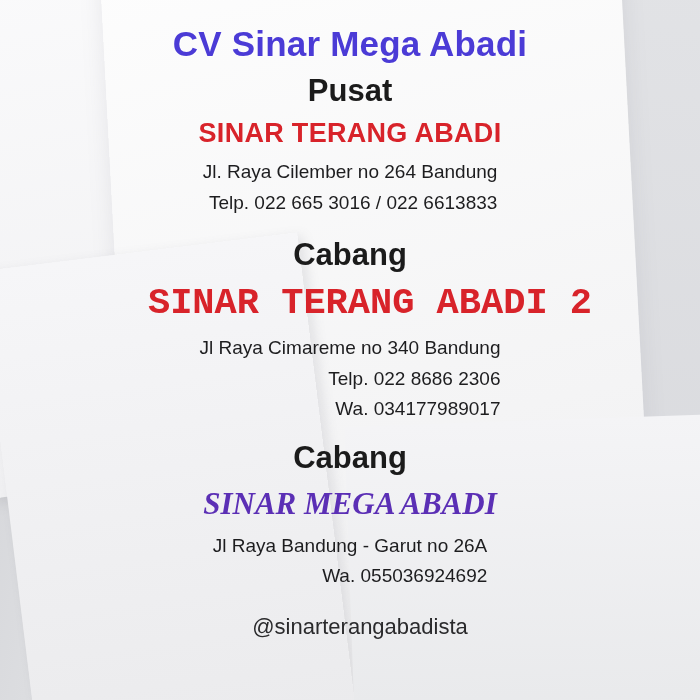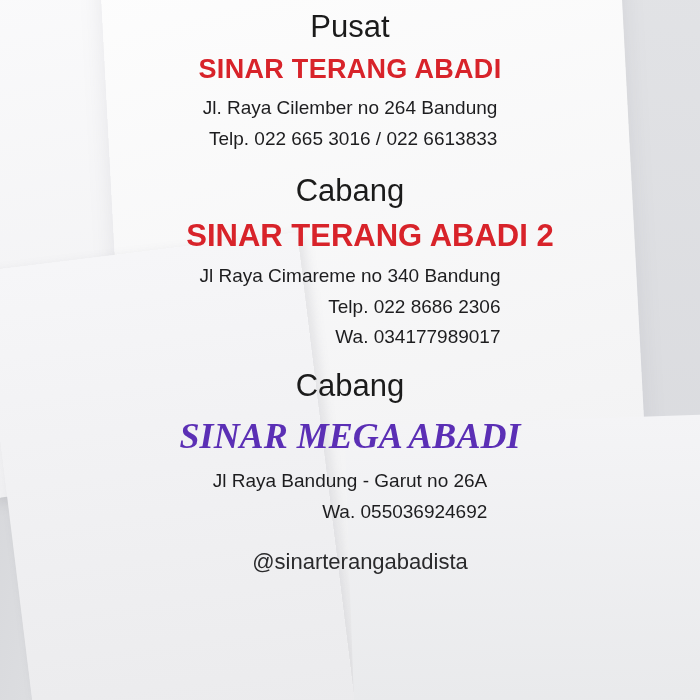--- a/index.html
+++ b/index.html
@@ -81,46 +81,46 @@
     font-weight: bold;
     color: #4b3bd6;
     letter-spacing: 0.2px;
     text-shadow: 1px 1px 0 rgba(255,255,255,0.6);
   }
   .section {
     margin-top: 4px;
   }
   .section-label {
     font-size: 31px;
-    font-weight: normal;
+    font-weight: bold;
     color: #1b1b1b;
     margin: 0;
     line-height: 1.5;
   }
   .section-name-red {
     font-size: 27px;
     font-weight: bold;
     color: #d8232a;
     margin: 0;
     line-height: 1.35;
     letter-spacing: 0.3px;
   }
   .section-name-red-serif {
-    font-family: Liberation Sans, sans-serif;
-    font-size: 31px;
+    font-family: Liberation Mono, monospace;
+    font-size: 37px;
     font-weight: bold;
     color: #d8232a;
     margin: 0;
     line-height: 1.35;
     padding-left: 40px;
   }
   .section-name-purple {
     font-family: "Liberation Serif", serif;
     font-style: italic;
-    font-size: 36px;
+    font-size: 31px;
     font-weight: bold;
     color: #5b2fb5;
     margin: 0;
     line-height: 1.45;
   }
   .detail-block {
     margin-top: 4px;
     display: inline-block;
     text-align: right;
   }
@@ -145,20 +145,21 @@
 
 <div class="poster">
   <div class="sheet sheet-a"></div>
   <div class="sheet sheet-d"></div>
   <div class="sheet sheet-c"></div>
   <div class="sheet sheet-b"></div>
   <div class="sheet sheet-e"></div>
 
   <div class="content">
 
+    <h1 class="brand-title">CV Sinar Mega Abadi</h1>
 
     <div class="section">
       <p class="section-label">Pusat</p>
       <p class="section-name-red">SINAR TERANG ABADI</p>
       <div class="detail-block pusat-detail">
         <div class="detail-line">Jl. Raya Cilember no 264 Bandung</div>
         <div class="detail-line">Telp. 022 665 3016 / 022 6613833</div>
       </div>
     </div>
 

